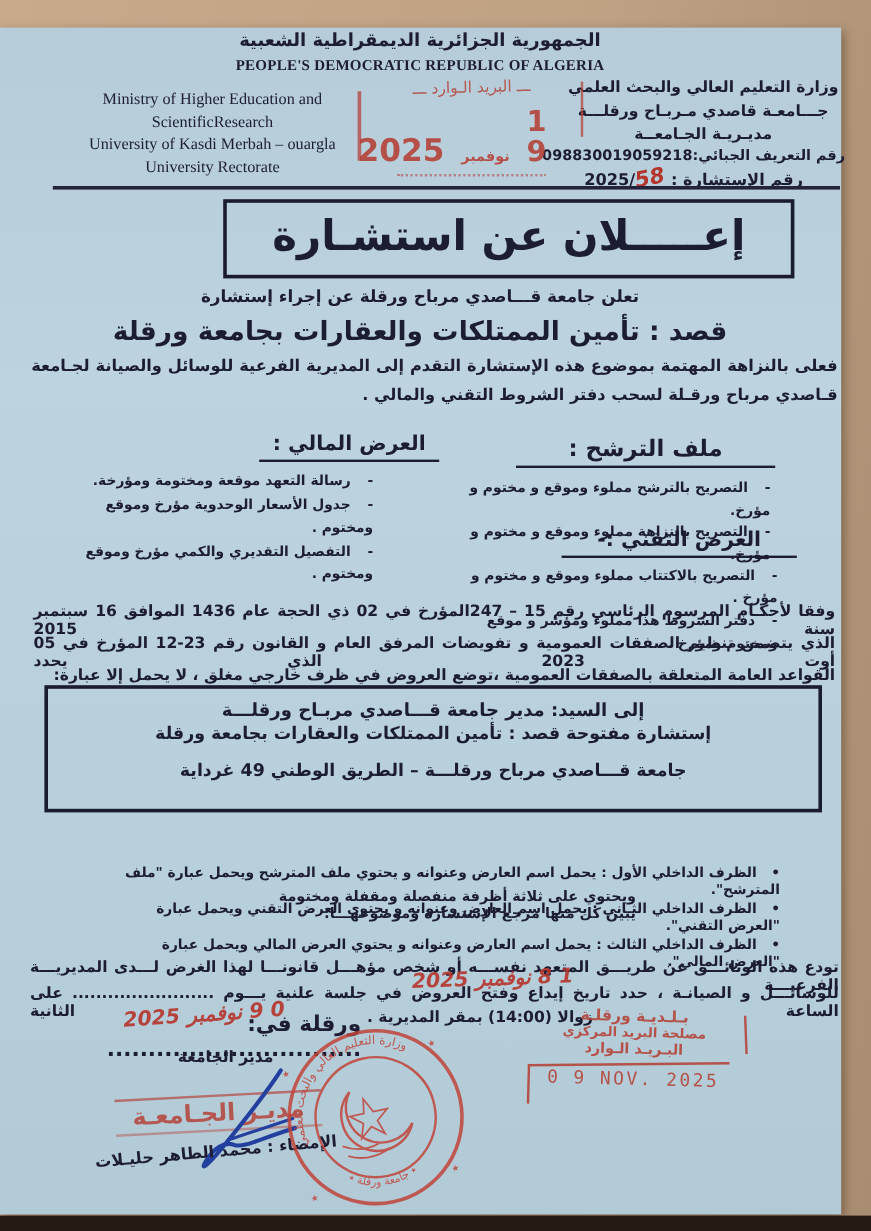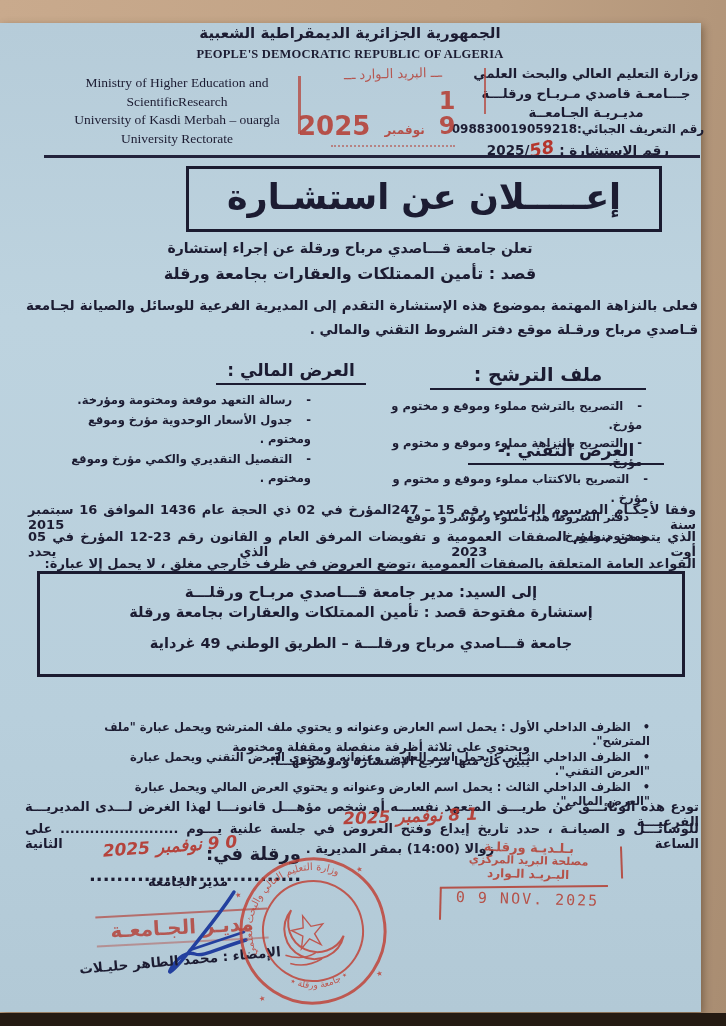--- a/index.html
+++ b/index.html
@@ -67,24 +67,24 @@
     <div style="margin:6px auto 0;width:65%;border-top:2px dotted rgba(181,67,58,.55);"></div>
   </div>
 
   <div class="abs" style="top:155px;left:44px;width:656px;height:3px;background:#23233c;"></div>
 
   <div class="abs ctr" style="top:166px;left:186px;width:470px;height:60px;border:3px solid #1b1b30;">
     <div class="ar b" style="font-size:35px;line-height:56px;">إعـــــلان عن استشـارة</div>
   </div>
 
   <div class="abs ar b ctr" style="top:240px;left:0;width:700px;font-size:14px;">تعلن جامعة قـــاصدي مرباح ورقلة عن إجراء إستشارة</div>
-  <div class="abs ar b ctr" style="top:264px;left:0;width:700px;font-size:16px;">قصد : تأمين الممتلكات والعقارات بجامعة ورقلة</div>
+  <div class="abs ar b ctr" style="top:264px;left:0;width:700px;font-size:22px;">قصد : تأمين الممتلكات والعقارات بجامعة ورقلة</div>
 
   <div class="abs ar b jst" style="top:297px;left:26px;width:672px;font-size:13.5px;">فعلى بالنزاهة المهتمة بموضوع هذه الإستشارة التقدم إلى المديرية الفرعية للوسائل والصيانة لجـامعة</div>
-  <div class="abs ar b rt" style="top:321px;left:26px;width:672px;font-size:13.5px;">قـاصدي مرباح ورقـلة موقع دفتر الشروط التقني والمالي .</div>
+  <div class="abs ar b rt" style="top:321px;left:26px;width:672px;font-size:13.5px;">قـاصدي مرباح ورقـلة لسحب دفتر الشروط التقني والمالي .</div>
 
 
   <div class="abs ar b ctr heading-underline" style="top:363px;left:430px;width:216px;font-size:19px;">ملف الترشح :</div>
   <div class="abs ar rt b" style="top:397px;left:390px;width:252px;font-size:11.5px;line-height:18.5px;">
     <div class="dash-item">التصريح بالترشح مملوء وموقع و مختوم و مؤرخ.</div>
     <div class="dash-item">التصريح بالنزاهة مملوء وموقع و مختوم و مؤرخ.</div>
   </div>
 
   <div class="abs ar b ctr heading-underline" style="top:360px;left:216px;width:150px;font-size:17px;">العرض المالي :</div>
   <div class="abs ar rt b" style="top:391px;left:55px;width:256px;font-size:11.5px;line-height:19.5px;">

